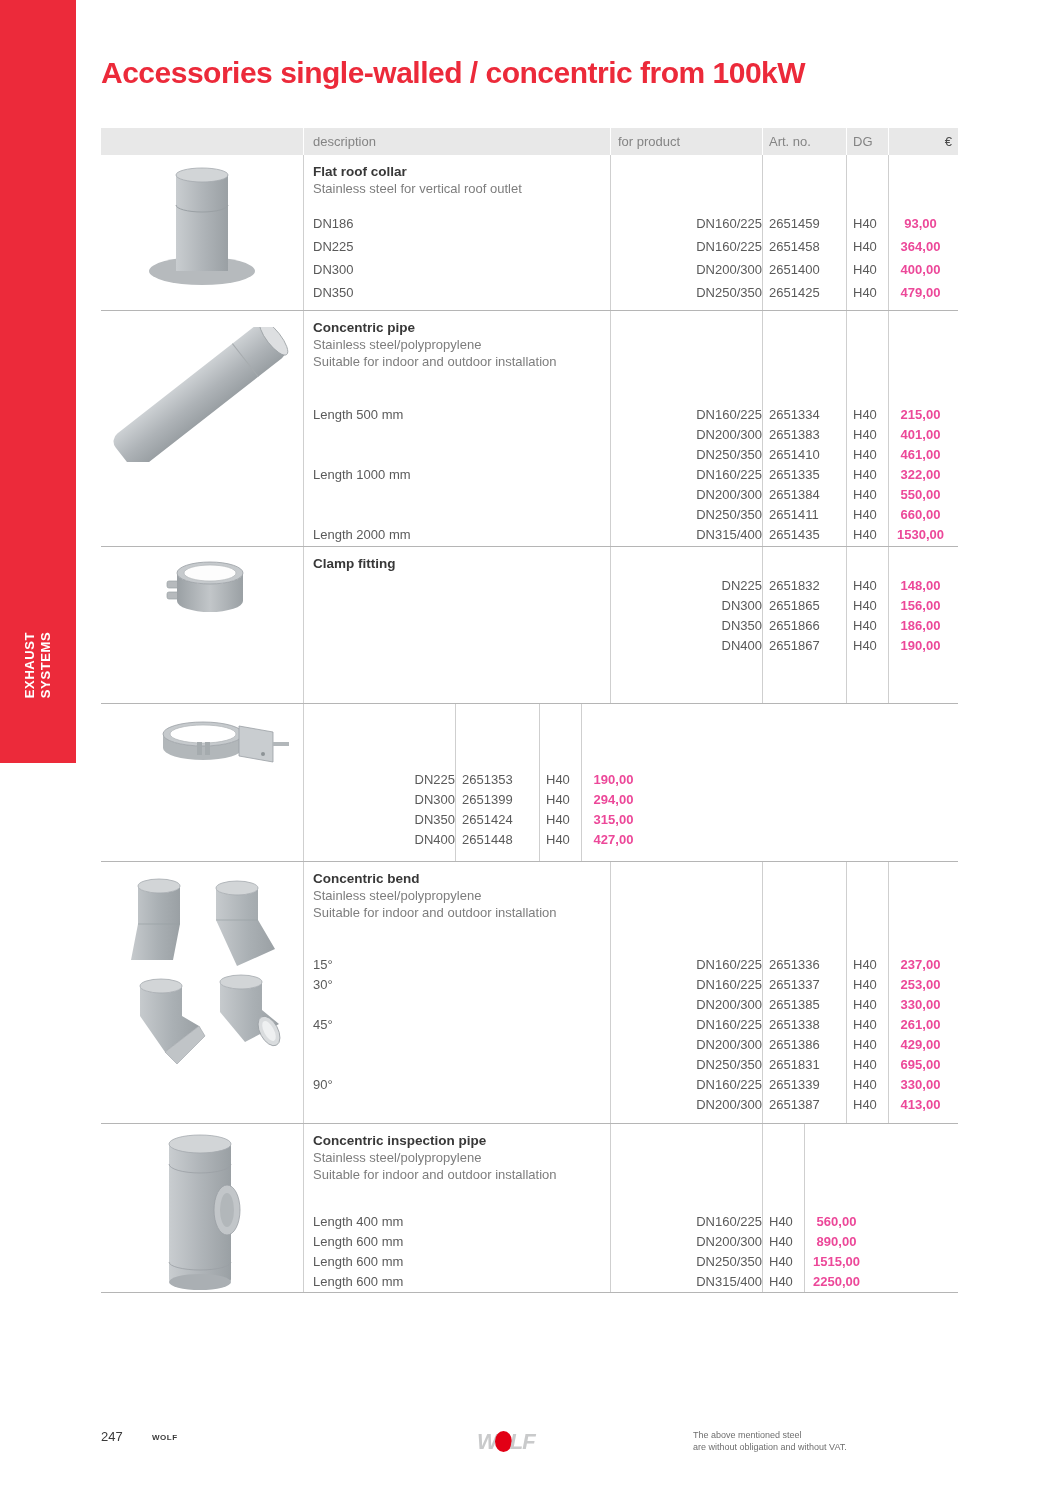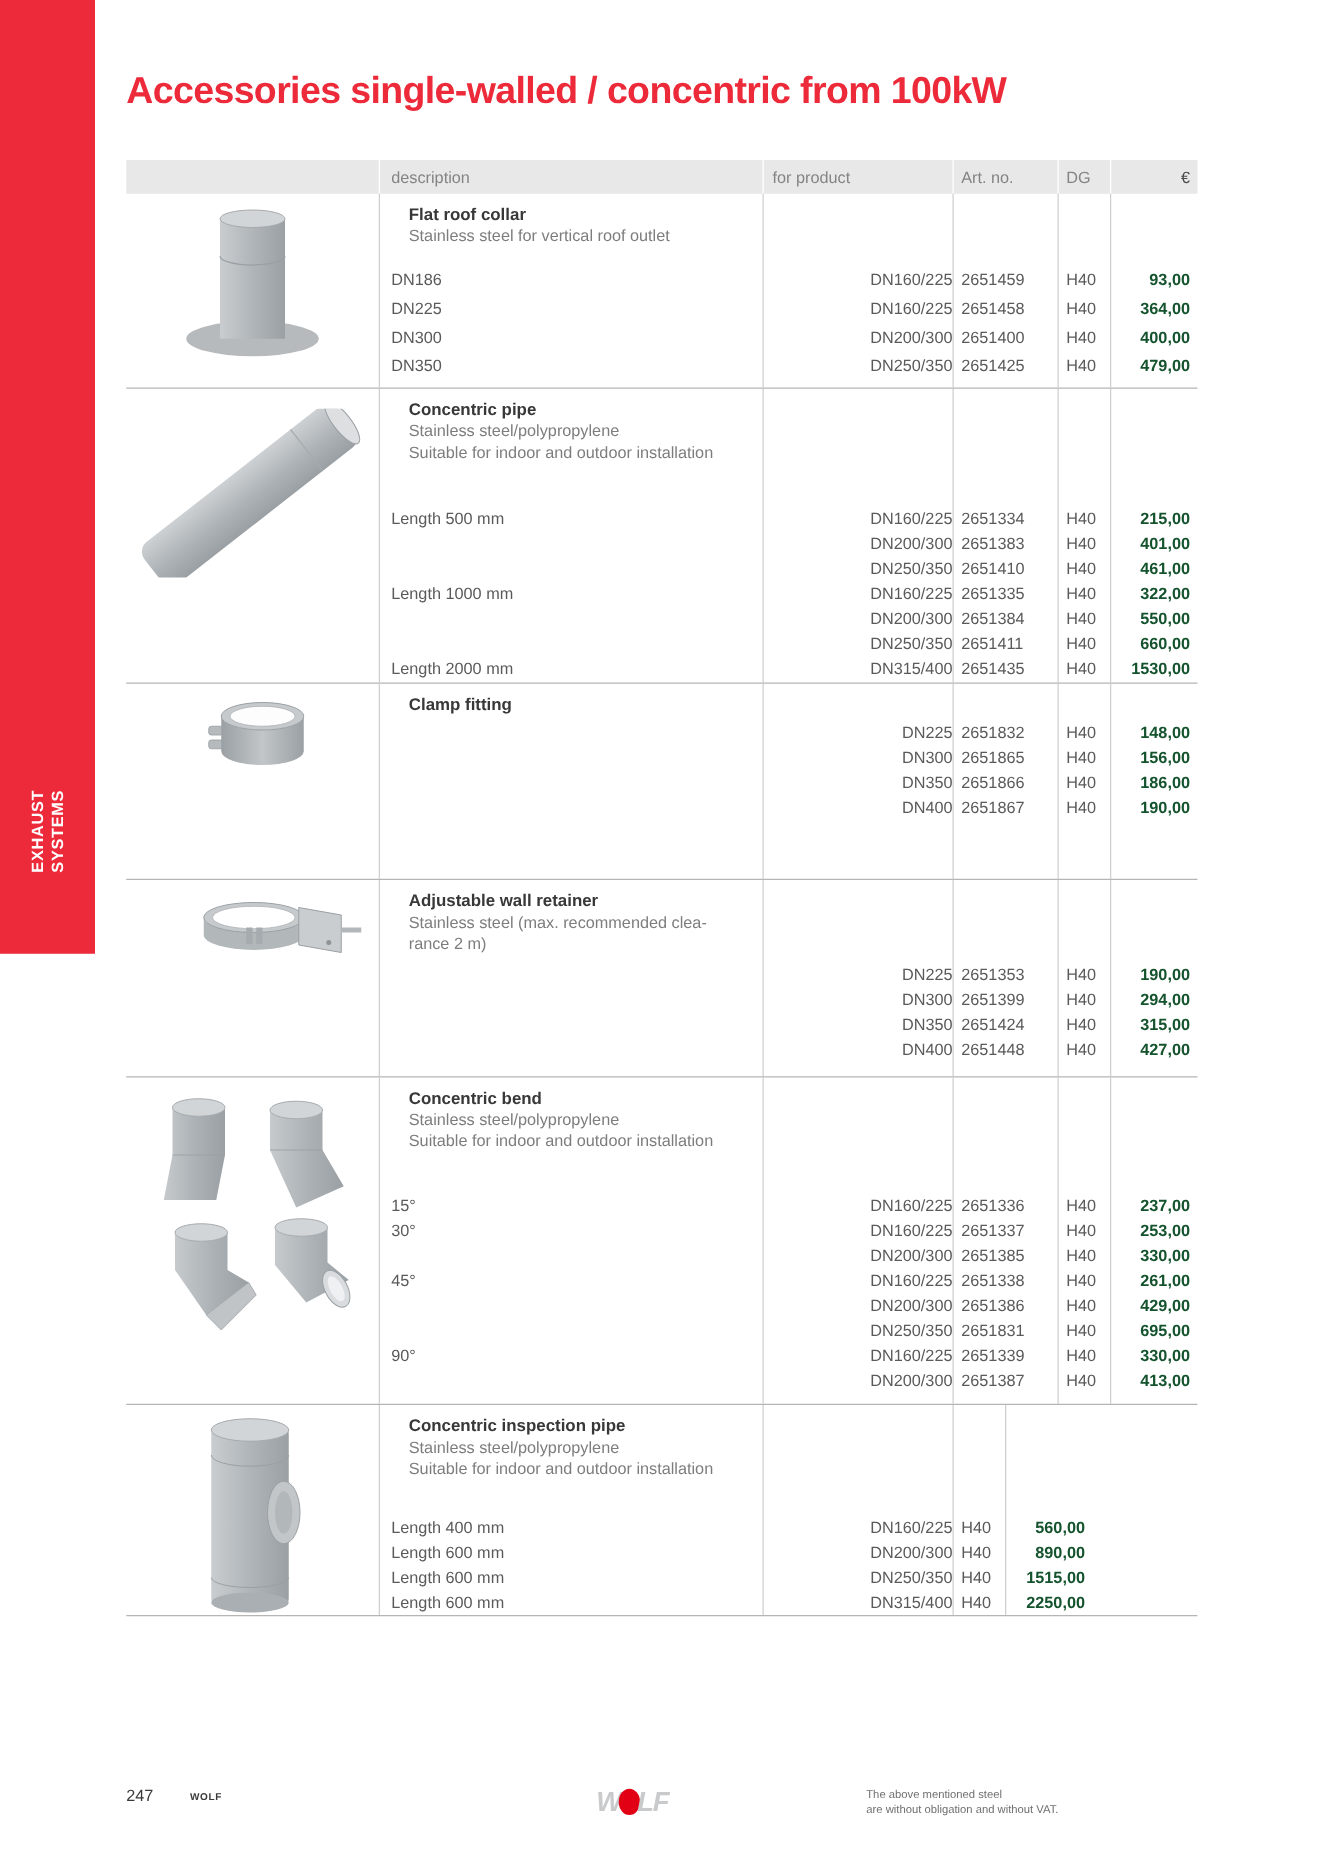--- a/index.html
+++ b/index.html
@@ -49,34 +49,34 @@
   .col-desc{width:307px;padding-left:9px;}
   .col-prod{width:152px;padding-left:7px;}
   .col-art{width:84px;padding-left:6px;}
   .col-dg{width:42px;padding-left:6px;}
   .col-price{width:70px;text-align:right;padding-right:6px;color:#4a4a4a;}
   .table-body{border-bottom:1px solid var(--sep);}
   .section{display:flex;position:relative;}
   .section + .section{border-top:1px solid var(--sep);}
   .cell{position:relative;}
   .c-img{width:202px;}
-  .c-desc{width:307px;border-left:1px solid var(--divider);padding:8px 10px 0 23px;}
+  .c-desc{width:307px;border-left:1px solid var(--divider);padding:8px 10px 0 9px;}
   .c-prod{width:152px;border-left:1px solid var(--divider);text-align:right;}
   .c-art{width:84px;border-left:1px solid var(--divider);}
   .c-dg{width:42px;border-left:1px solid var(--divider);}
   .c-price{width:70px;border-left:1px solid var(--divider);}
   .p-title{font-size:13.5px;font-weight:bold;color:var(--txt-dark);line-height:17px;}
   .subtitle{font-size:13px;color:var(--txt-grey);line-height:17px;}
   .rows{position:absolute;left:0;right:0;top:var(--rows-top,60px);}
   .rows div{line-height:20px;font-size:13px;color:var(--txt-mid);white-space:nowrap;}
   .c-desc .rows div{padding-left:9px;}
   .c-prod .rows div{padding-left:7px;}
   .c-art .rows div{padding-left:6px;}
   .c-dg .rows div{padding-left:6px;}
-  .c-price .rows div{text-align:right;padding-right:6px;font-weight:bold;color:#14532d;}
+  .c-price .rows div{text-align:center;padding-right:6px;font-weight:bold;color:#ec4899;}
   
   .s1{height:155px;--rows-top:57px;}
   .s1 .rows div{line-height:23px;}
   .s2{height:236px;--rows-top:94px;}
   .s3{height:157px;--rows-top:29px;}
   .s4{height:158px;--rows-top:66px;}
   .s5{height:262px;--rows-top:93px;}
   .s6{height:169px;--rows-top:88px;}
   .imgwrap{position:absolute;}
   .s1 .imgwrap{left:46px;top:12px;}
@@ -324,33 +324,20 @@
       <div class="imgwrap"><svg width="140" height="50" viewBox="0 0 140 50">
     <path d="M12,16 L12,30 A40,12 0 0 0 92,30 L92,16 A40,12 0 0 1 12,16 Z" fill="#b2b7ba"></path>
     <ellipse cx="52" cy="16" rx="40" ry="12" fill="#c6cacd" stroke="#9aa0a4" stroke-width=".8"></ellipse>
     <ellipse cx="52" cy="16" rx="33" ry="9" fill="#ffffff" stroke="#b0b5b8" stroke-width=".7"></ellipse>
     <polygon points="88,8 122,14 122,44 88,38" fill="#c9cdd0" stroke="#9aa0a4" stroke-width=".8"></polygon>
     <rect x="122" y="24" width="16" height="4" fill="#b2b7ba"></rect>
     <circle cx="112" cy="36" r="2" fill="#8d9396"></circle>
     <rect x="46" y="24" width="5" height="13" fill="#a5abae"></rect>
     <rect x="54" y="24" width="5" height="13" fill="#a5abae"></rect>
   </svg></div>
-    </div>
-    <div class="cell c-desc">
-      <div class="p-title">Adjustable wall retainer</div>
-      <div>
-            <div class="subtitle">Stainless steel (max. recommended clea-</div>
-            <div class="subtitle">rance 2 m)</div>
-          </div>
-      <div class="rows">
-            <div>&nbsp;</div>
-            <div>&nbsp;</div>
-            <div>&nbsp;</div>
-            <div>&nbsp;</div>
-          </div>
     </div>
     <div class="cell c-prod">
       <div class="rows">
             <div>DN225</div>
             <div>DN300</div>
             <div>DN350</div>
             <div>DN400</div>
           </div>
     </div>
     <div class="cell c-art">

